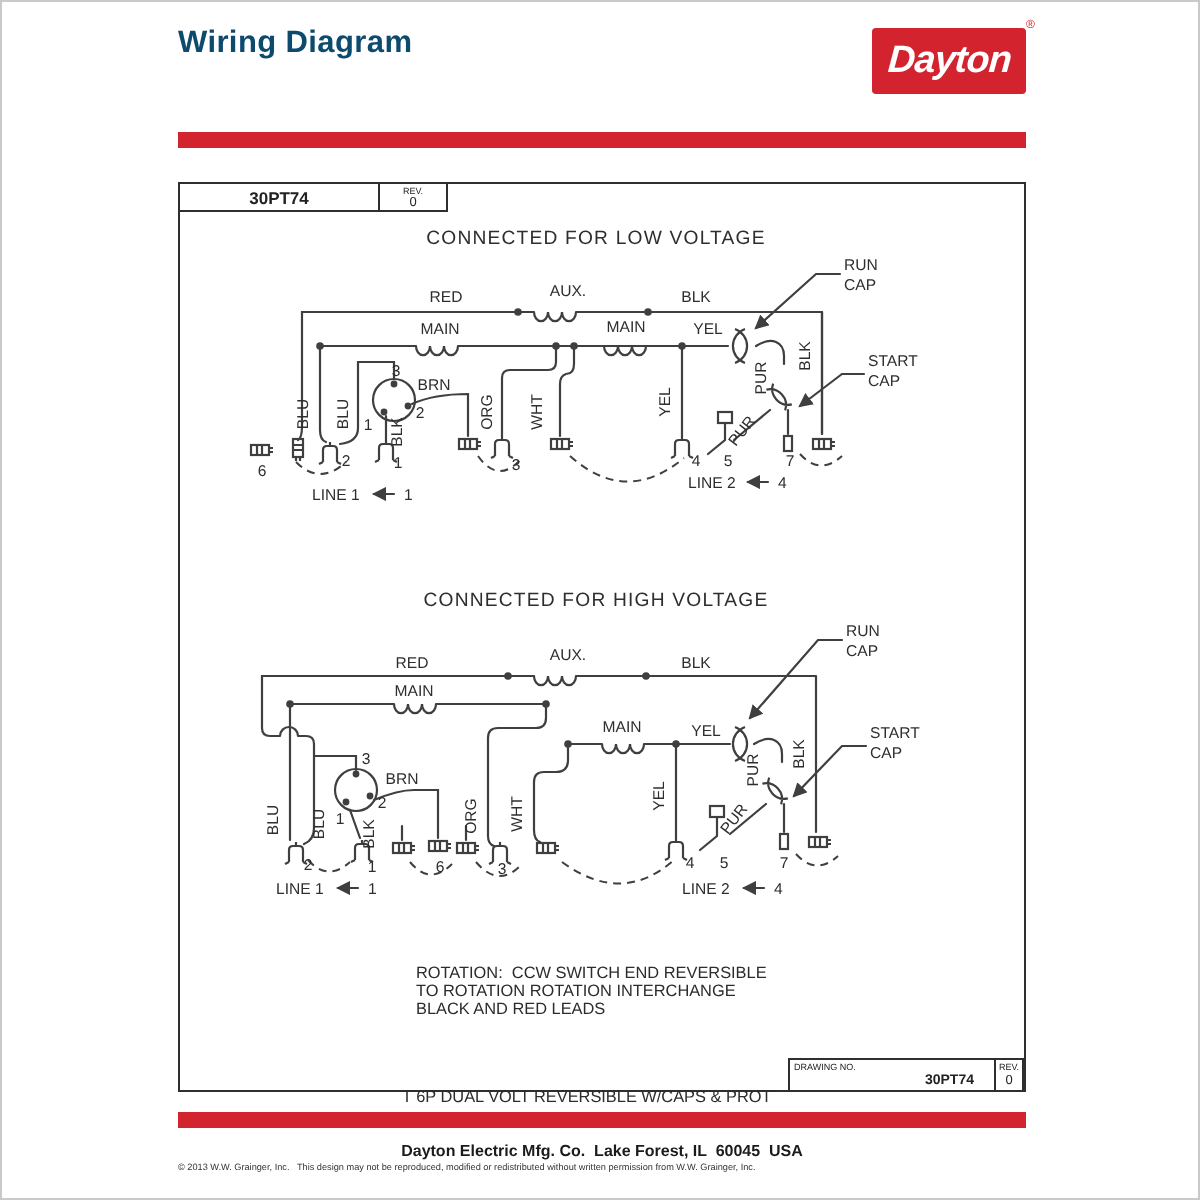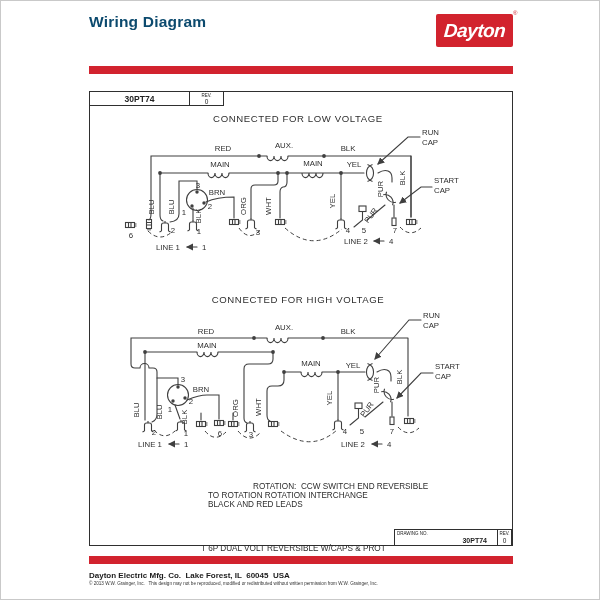--- a/index.html
+++ b/index.html
@@ -19,21 +19,21 @@
   .notes{color:#2c2c2c;white-space:pre;}
   .note-line{left:207px;font-size:8.2px;}
   .note-sub{left:200px;top:543px;font-size:8.2px;}
   .tbb{left:393px;top:528px;width:118px;height:16.5px;border:1.2px solid #2f2f2f;box-sizing:border-box;display:flex;color:#222;}
   .tbb .cell1{width:103px;position:relative;border-right:1.2px solid #2f2f2f;box-sizing:border-box;}
   .tbb .cell1 .lbl{position:absolute;left:2px;top:1px;font-size:4.5px;}
   .tbb .cell1 .val{position:absolute;right:10px;bottom:1px;font-size:7px;font-weight:700;}
   .tbb .cell2{flex:1;position:relative;text-align:center;}
   .tbb .cell2 .lbl{position:absolute;top:1px;left:0;right:0;font-size:4.5px;}
   .tbb .cell2 .val{position:absolute;bottom:1px;left:0;right:0;font-size:6.5px;}
-  .company{left:88px;top:570px;width:424px;text-align:left;font-size:8px;font-weight:700;color:#1b1b1b;white-space:pre;}
+  .company{left:88px;top:570px;width:424px;text-align:center;font-size:8px;font-weight:700;color:#1b1b1b;white-space:pre;}
   .copyright{left:88px;top:580px;width:460px;font-size:4.6px;color:#333;white-space:pre;}
   svg{overflow:visible;}
   svg .w{stroke:#3f3f3f;stroke-width:1.1;fill:none;stroke-linecap:round;}
   svg .wd{stroke:#3f3f3f;stroke-width:1;fill:none;stroke-dasharray:4 3;}
   svg .sym{stroke:#3f3f3f;stroke-width:1.1;fill:none;}
   svg .dot{fill:#3f3f3f;stroke:none;}
   svg text{fill:#2e2e2e;font-family:"Liberation Sans",sans-serif;font-size:7.8px;}
   svg text.tt{font-size:9.6px;letter-spacing:.6px;}
   svg text.mid{text-anchor:middle;}
 </style>
@@ -295,21 +295,21 @@
     <g>
       <text x="137" y="446">LINE 1</text>
       <path class="w" marker-end="url(#arr)" d="M178,443 L168,443"></path>
       <text x="183" y="446">1</text>
       <text x="340" y="446">LINE 2</text>
       <path class="w" marker-end="url(#arr)" d="M381,443 L371,443"></path>
       <text x="386" y="446">4</text>
     </g>
   </svg>
 
-  <div class="abs notes note-line" style="top:481px;margin-left:45px;">ROTATION:  CCW SWITCH END REVERSIBLE</div>
+  <div class="abs notes note-line" style="top:481px;">ROTATION:  CCW SWITCH END REVERSIBLE</div>
   <div class="abs notes note-line" style="top:490px;">TO ROTATION ROTATION INTERCHANGE</div>
   <div class="abs notes note-line" style="top:499px;text-align:center;">BLACK AND RED LEADS</div>
   <div class="abs notes note-sub">T 6P DUAL VOLT REVERSIBLE W/CAPS &amp; PROT</div>
 
   <div class="abs tbb">
     <div class="cell1">
       <span class="lbl">DRAWING NO.</span>
       <span class="val">30PT74</span>
     </div>
     <div class="cell2">

